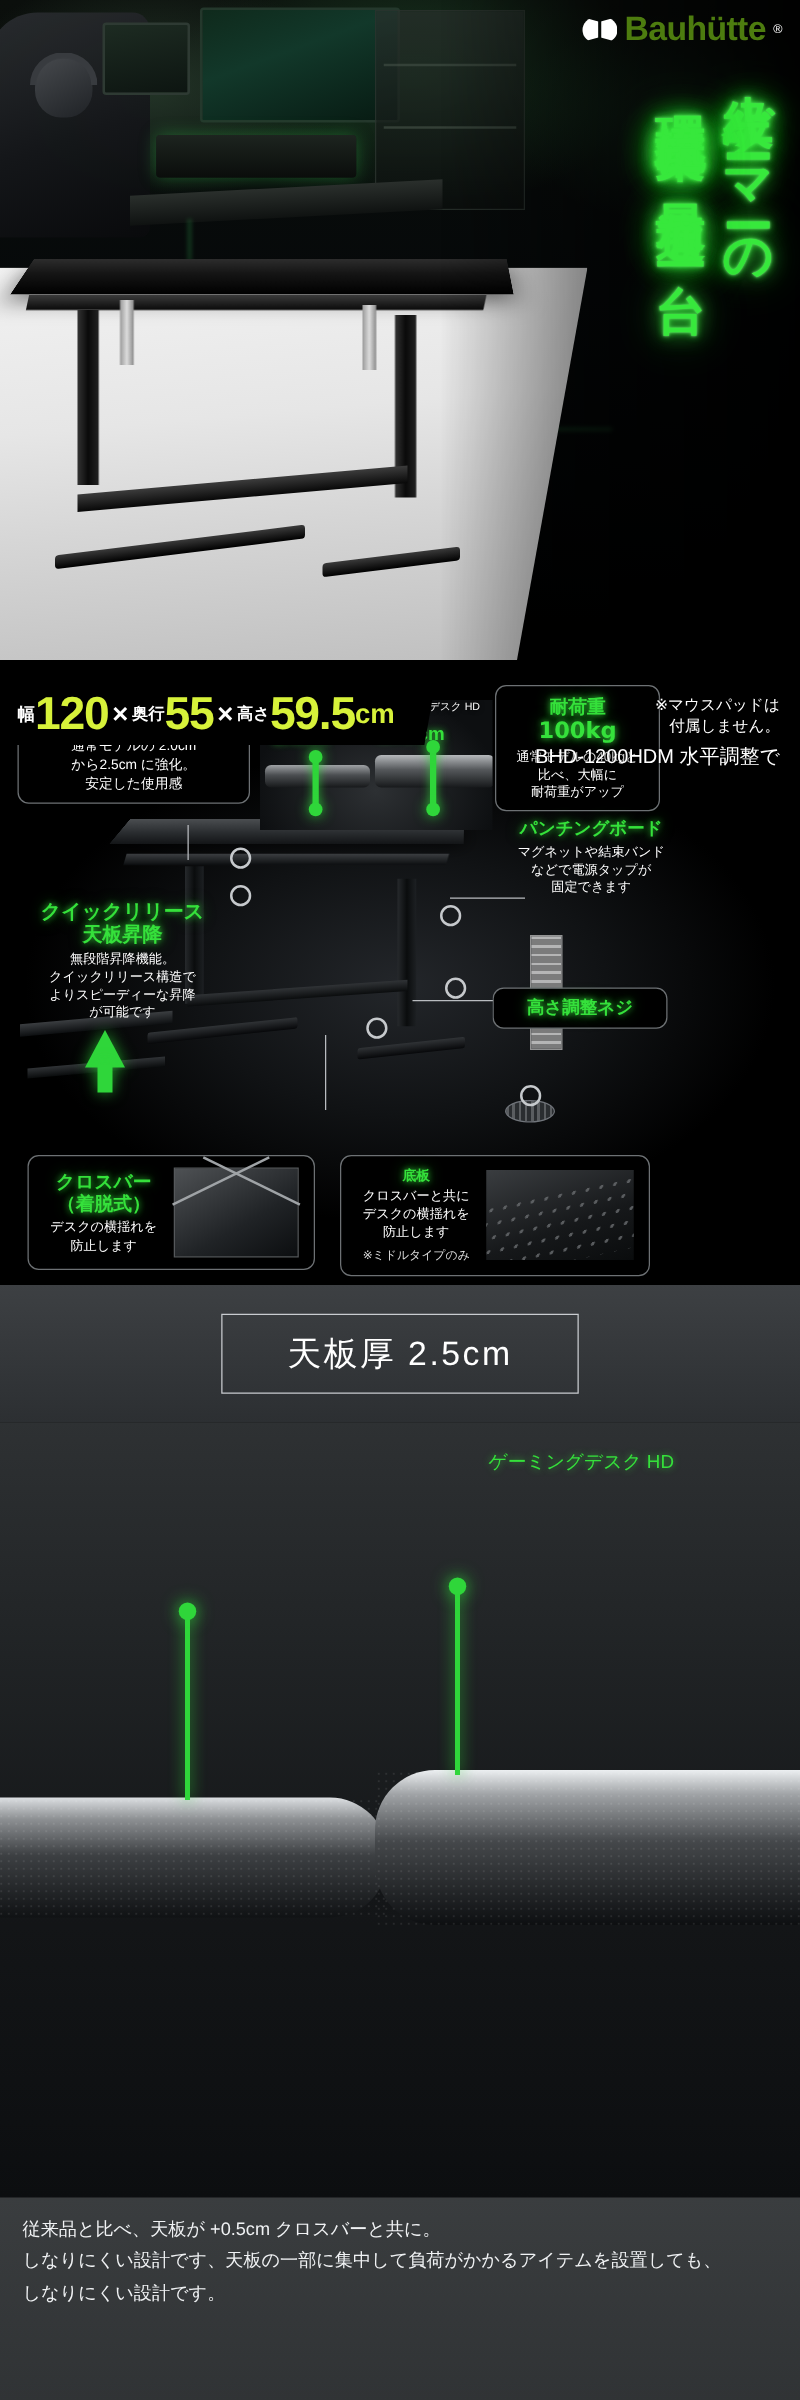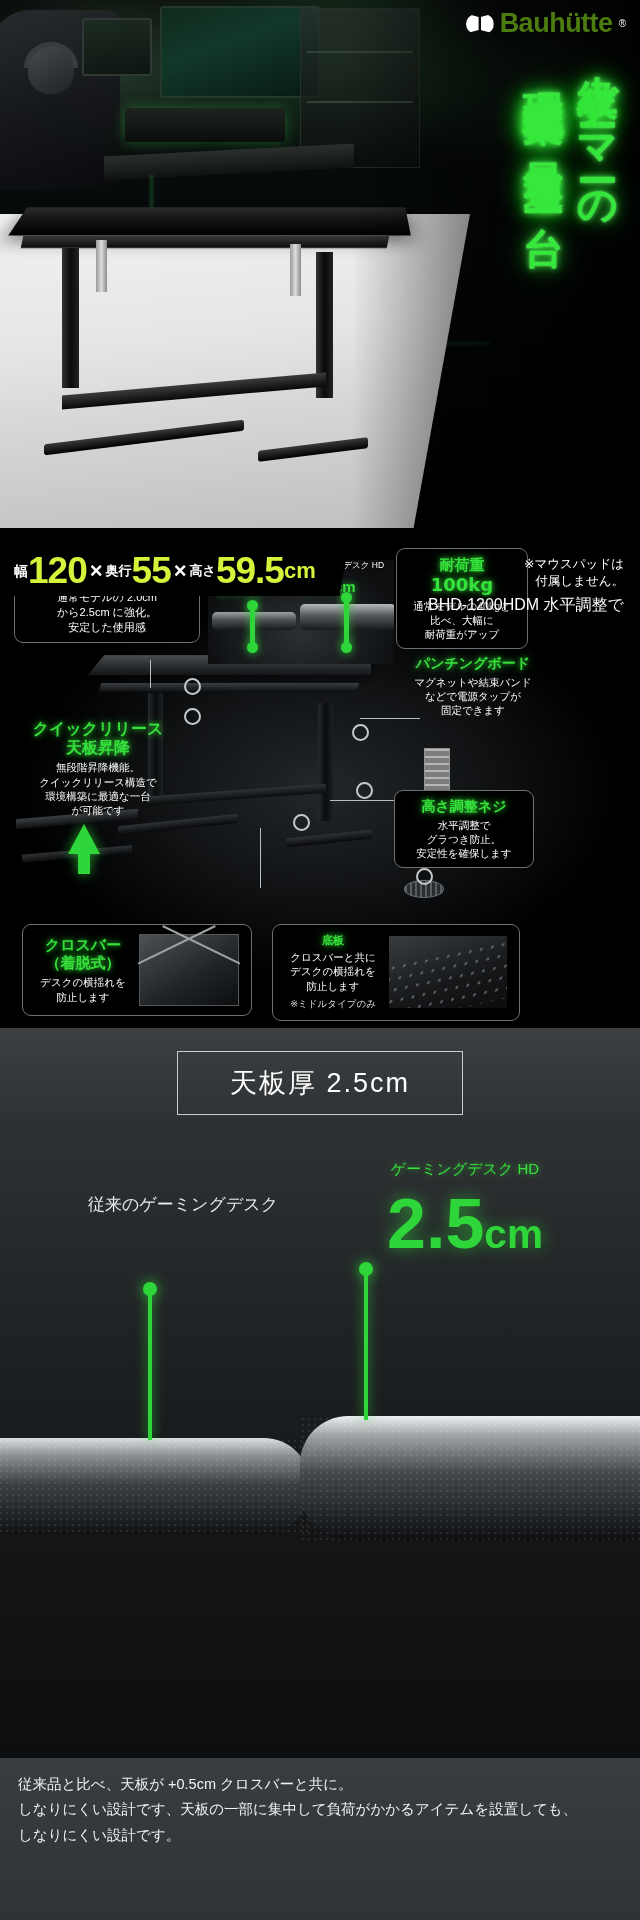--- a/index.html
+++ b/index.html
@@ -420,29 +420,26 @@
   <div class="cbody" style="white-space:pre-line">マグネットや結束バンド
 などで電源タップが
 固定できます</div>
 </div>
 
 <div class="callout co-quick">
   <div class="ctitle" style="white-space:pre-line">クイックリリース
 天板昇降</div>
   <div class="cbody" style="white-space:pre-line">無段階昇降機能。
 クイックリリース構造で
-環境構築に最適な一台
+よりスピーディーな昇降
 が可能です</div>
 </div>
 
 <div class="callout co-screw">
   <div class="ctitle">高さ調整ネジ</div>
-  <div class="cbody" style="white-space:pre-line">水平調整で
-グラつき防止。
-安定性を確保します</div>
 </div>
 
 <div class="callout co-cross">
   <div class="txtcol">
     <div class="ctitle" style="white-space:pre-line">クロスバー
 （着脱式）</div>
     <div class="cbody" style="white-space:pre-line">デスクの横揺れを
 防止します</div>
   </div>
   <div class="imgcol">
@@ -470,26 +467,22 @@
 </div>
 
 <section class="compare">
   <div class="cmp-slab-old">
       <div class="grain"></div>
     </div>
   <div class="cmp-slab-new">
       <div class="grain"></div>
     </div>
 
-  <div class="cmp-old-lbl">従来のゲーミングデスク</div>
 
   <div class="cmp-new-lbl">ゲーミングデスク HD</div>
-  <div class="cmp-new-val">
-    <span>2.5</span><span class="cmp-unit">cm</span>
-  </div>
 
   <div class="cmp-line" style="left:148px; top:150px; height:152px;"></div>
   <div class="cmp-dot" style="left:143px; top:144px;"></div>
   <div class="cmp-line" style="left:364px; top:130px; height:152px;"></div>
   <div class="cmp-dot" style="left:359px; top:124px;"></div>
 </section>
 
 <div class="foot-text">
   <p>従来品と比べ、天板が +0.5cm クロスバーと共に。</p>
   <p>しなりにくい設計です、天板の一部に集中して負荷がかかるアイテムを設置しても、</p>

